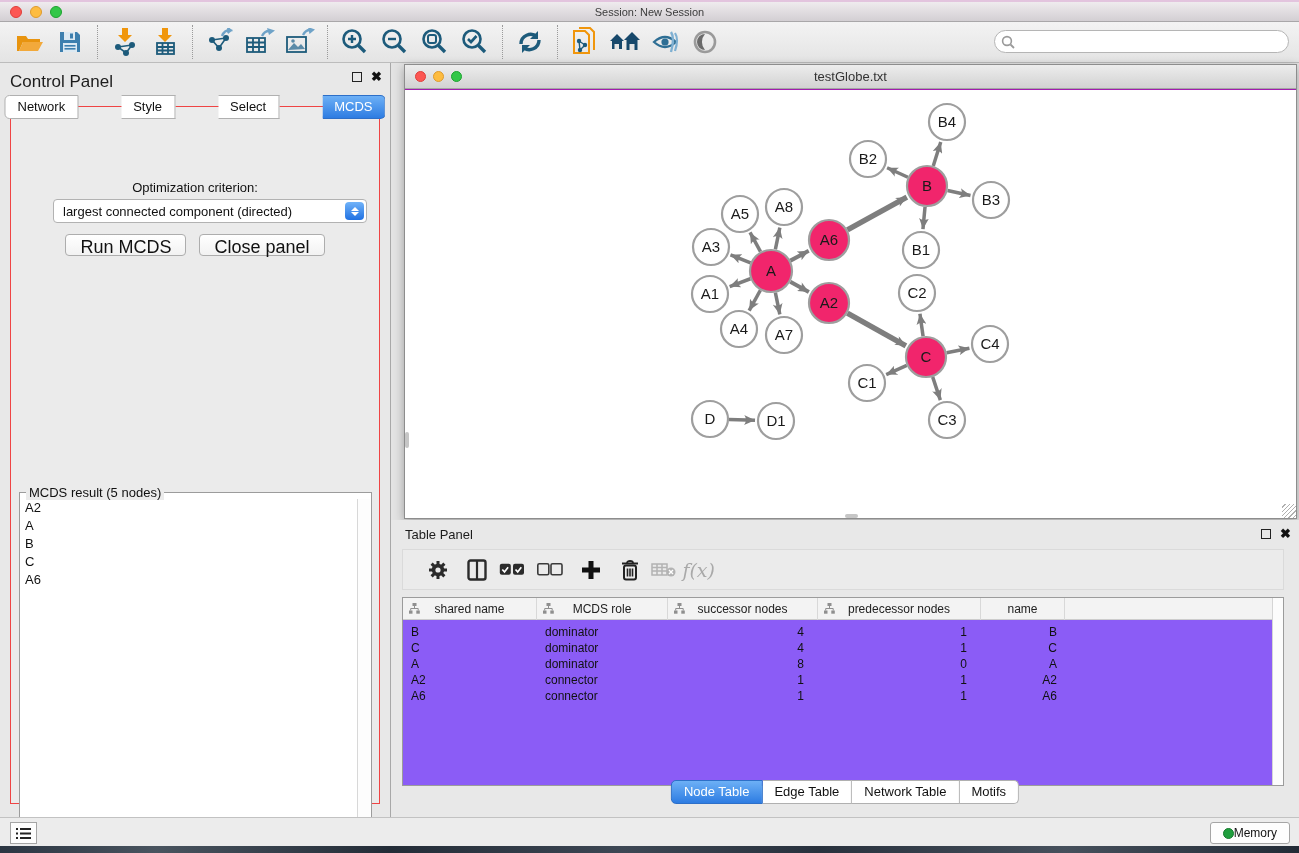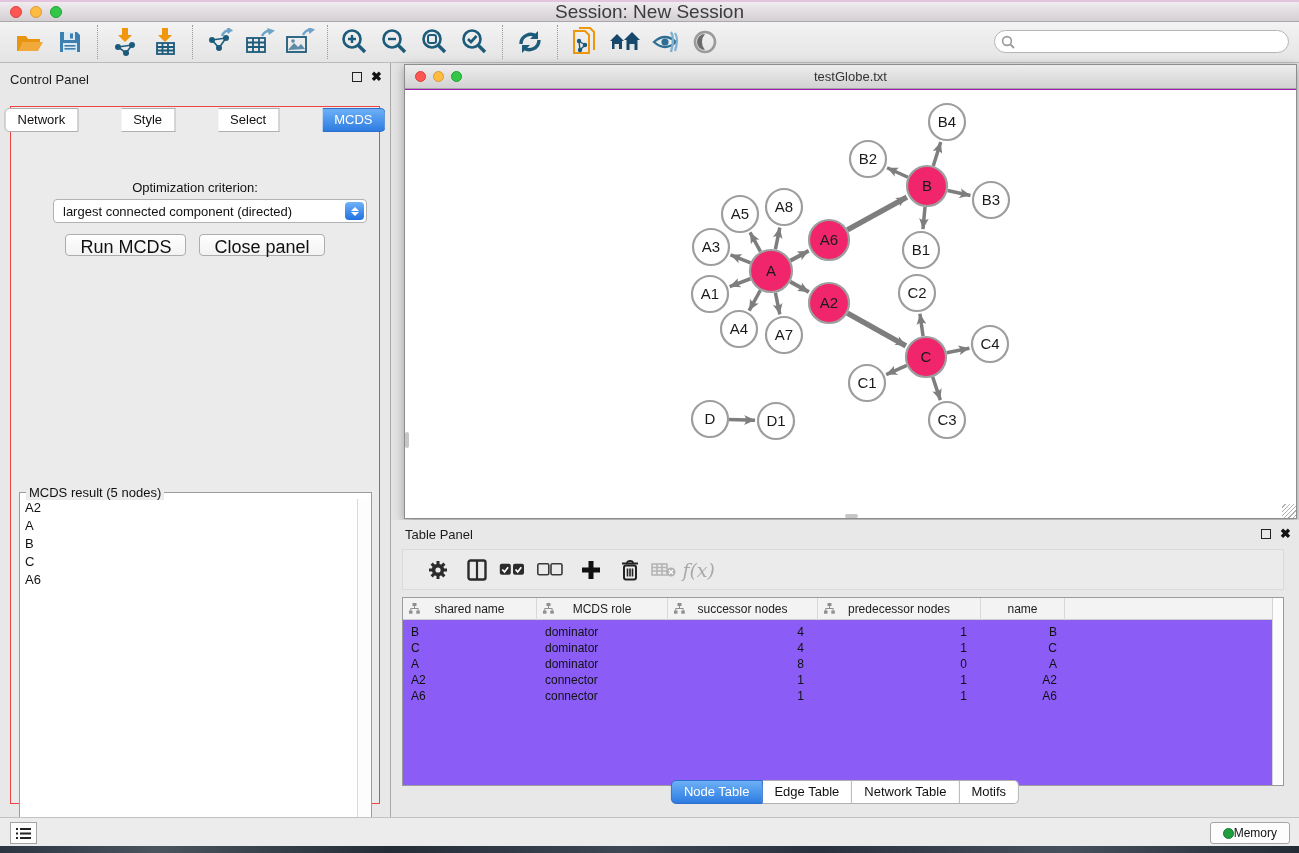--- a/index.html
+++ b/index.html
@@ -4,48 +4,48 @@
 <style>
   * { margin:0; padding:0; box-sizing:border-box; }
   html,body { width:1299px; height:853px; overflow:hidden; }
   body { font-family:"Liberation Sans", sans-serif; background:#e8e8e8; }
   .app { position:relative; width:1299px; height:853px; background:#e8e8e8; }
 
   
   .titlebar { position:absolute; left:0; top:0; width:1299px; height:22px;
     background:linear-gradient(#efebee,#d3cfd3); border-top:2px solid #e3c4de; border-bottom:1px solid #a9a7a9;
     display:flex; align-items:center; justify-content:center; }
-  .titlebar .title { font-size:19px; color:#3c3c3c; }
+  .titlebar .title { font-size:11px; color:#3c3c3c; }
   .lights { position:absolute; left:10px; top:4px; display:flex; gap:8px; }
   .light { width:12px; height:12px; border-radius:50%; }
   .light.red { background:#fc5753; border:1px solid #df3e3a; }
   .light.yellow { background:#fdbc40; border:1px solid #de9b2d; }
   .light.green { background:#33c748; border:1px solid #1da32f; }
 
   
   .toolbar { position:absolute; left:0; top:22px; width:1299px; height:41px;
     background:linear-gradient(#f3f3f3,#e4e4e4); border-bottom:1px solid #bcbcbc;
     display:flex; align-items:center; padding:0 10px; }
   .tb-btn { width:40px; height:34px; display:flex; align-items:center; justify-content:center; cursor:default; }
   .tb-sep { width:1px; height:34px; border-left:1px dotted #9a9a9a; margin:0 7px; }
   .searchbox { position:absolute; right:10px; top:8px; width:295px; height:23px; background:#fff;
     border:1px solid #b5b5b5; border-radius:12px; display:flex; align-items:center; padding-left:6px; }
   .searchbox input { border:none; outline:none; background:transparent; font-size:12px; width:250px; margin-left:4px; }
 
   
   .control-panel { position:absolute; left:0; top:63px; width:391px; height:754px;
     background:#e8e8e8; border-right:1px solid #a8a8a8; }
-  .cp-header { position:absolute; left:10px; top:9px; font-size:13px; color:#1c1c1c; }
+  .cp-header { position:absolute; left:10px; top:9px; font-size:17px; color:#1c1c1c; }
   .panel-icons { position:absolute; right:8px; top:9px; display:flex; gap:9px; align-items:center; }
   .float-ic { width:10px; height:10px; border:1.5px solid #222; }
   .close-ic { font-size:13px; font-weight:bold; color:#111; line-height:10px; }
   .cp-box { position:absolute; left:10px; top:43px; width:370px; height:698px;
     background:#ebebeb; border:1px solid #ef4444; }
   .seg { display:inline-flex; position:absolute; }
-  .cp-tabs { top:45px; left:50%; transform:translateX(-50%); z-index:3;gap:43px; }
+  .cp-tabs { top:32px; left:50%; transform:translateX(-50%); z-index:3;gap:43px; }
   .seg .tab { background:#fff; border:1px solid #b0b0b0; border-left:none; padding:3px 12px 4px;
     font-size:13px; color:#111; white-space:nowrap; cursor:default; }
   .seg .tab:first-child { border-left:1px solid #b0b0b0; border-radius:5px 0 0 5px; }
   .seg .tab:last-child { border-radius:0 5px 5px 0; }
   .seg .tab.active { background:linear-gradient(#6db0f6,#2d7ce2); border-color:#2d6fc8; color:#fff; }
   .opt-label { position:absolute; top:73px; width:100%; text-align:center; font-size:13px; color:#111; }
   .criterion { position:absolute; left:42px; top:92px; width:314px; height:24px; background:#fff;
     border:1px solid #b2b2b2; border-radius:4px; display:flex; align-items:center; font-size:13px; color:#111;
     padding-left:9px; }
   .criterion .stepper { position:absolute; right:2px; top:2px; width:19px; height:18px; border-radius:4px;

